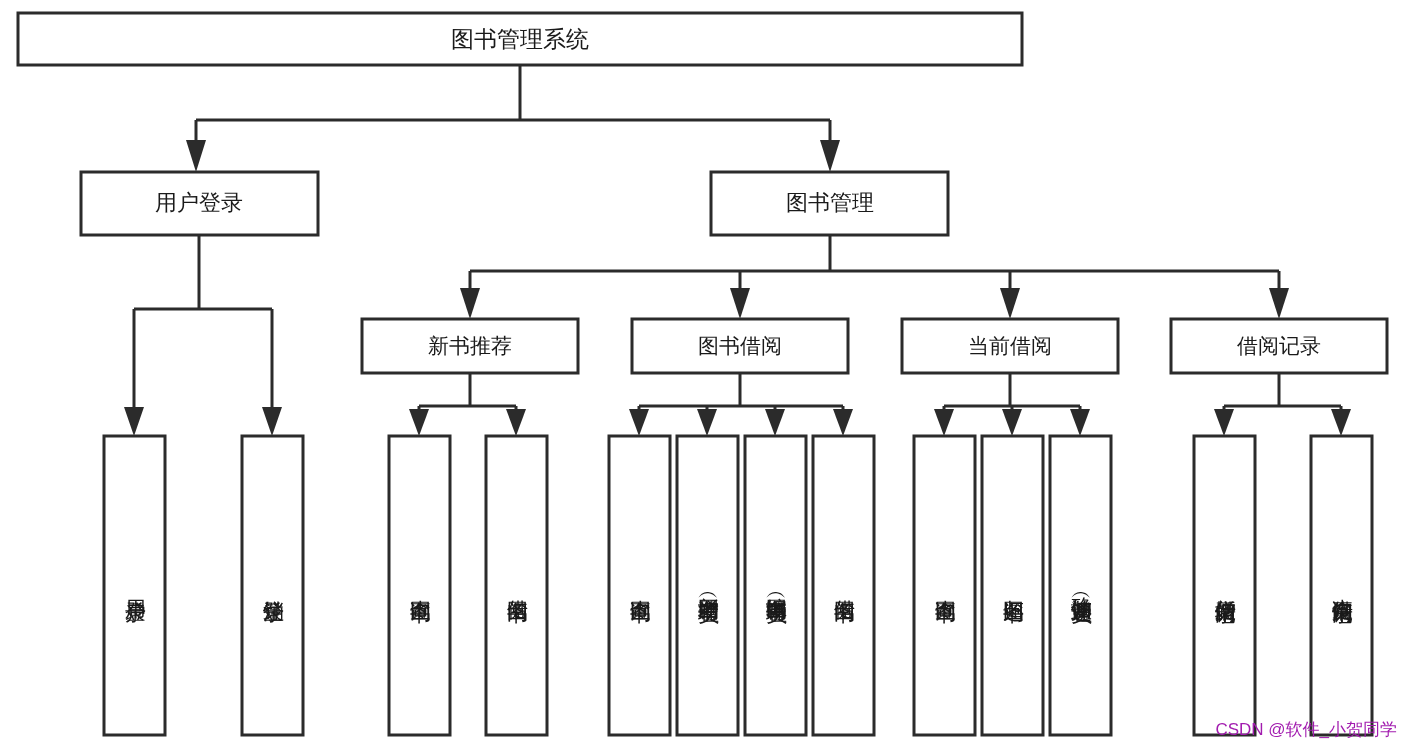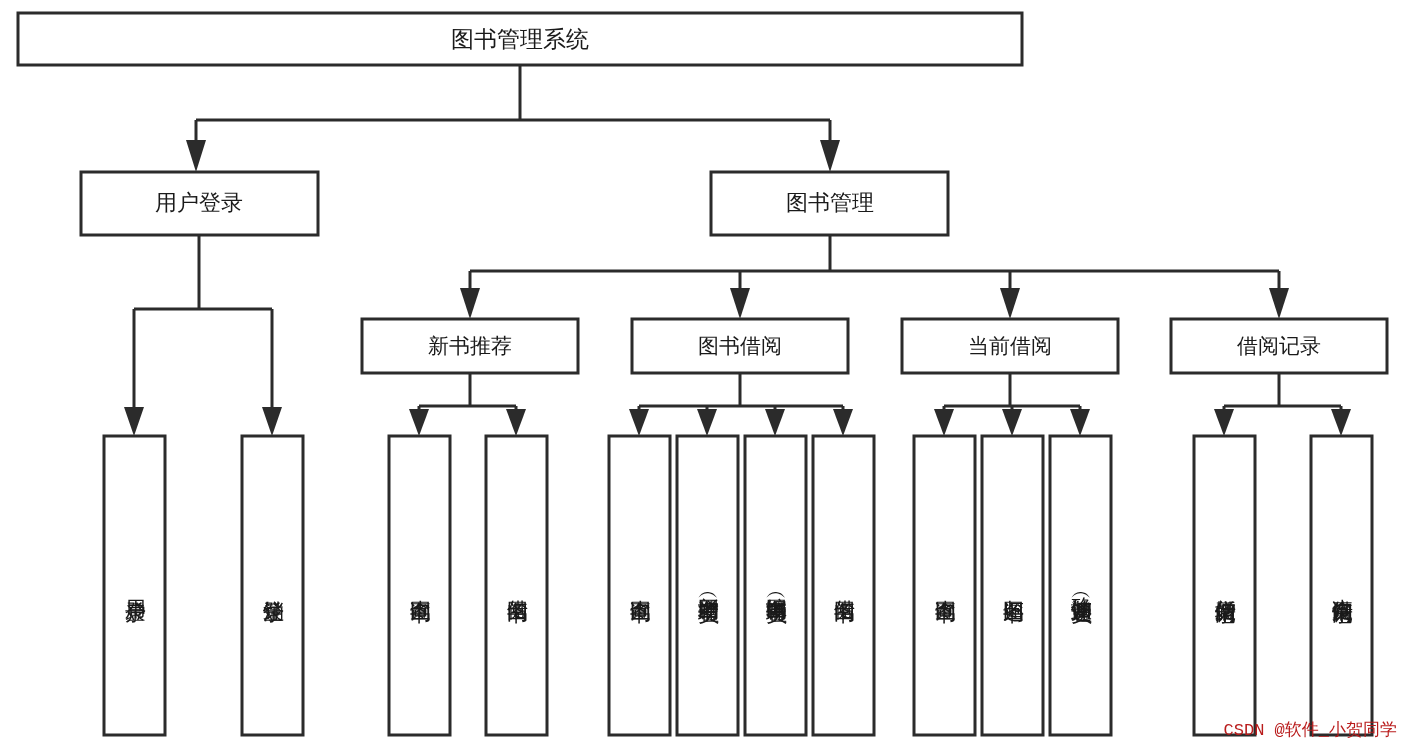--- a/index.html
+++ b/index.html
@@ -54,23 +54,23 @@
     letter-spacing: 1px;
   }
   .node-label.lvl1 { font-size: 23px; }
   .node-label.lvl2 { font-size: 22px; }
   .node-label.lvl3 { font-size: 21px; }
   .node-label.leaf { font-size: 21px; }
   .watermark {
     position: absolute;
     right: 8px;
     bottom: 6px;
-    font-family: Liberation Mono, monospace;
+    font-family: Liberation Sans, sans-serif;
     font-size: 17px;
-    color: #b91c1c;
+    color: #a21caf;
     white-space: nowrap;
     user-select: none;
     pointer-events: none;
   }
 </style>
 </head>
 <body>
 
 <div id="diagram-root">
   <svg class="flow" viewBox="0 0 1405 747" xmlns="http://www.w3.org/2000/svg">

